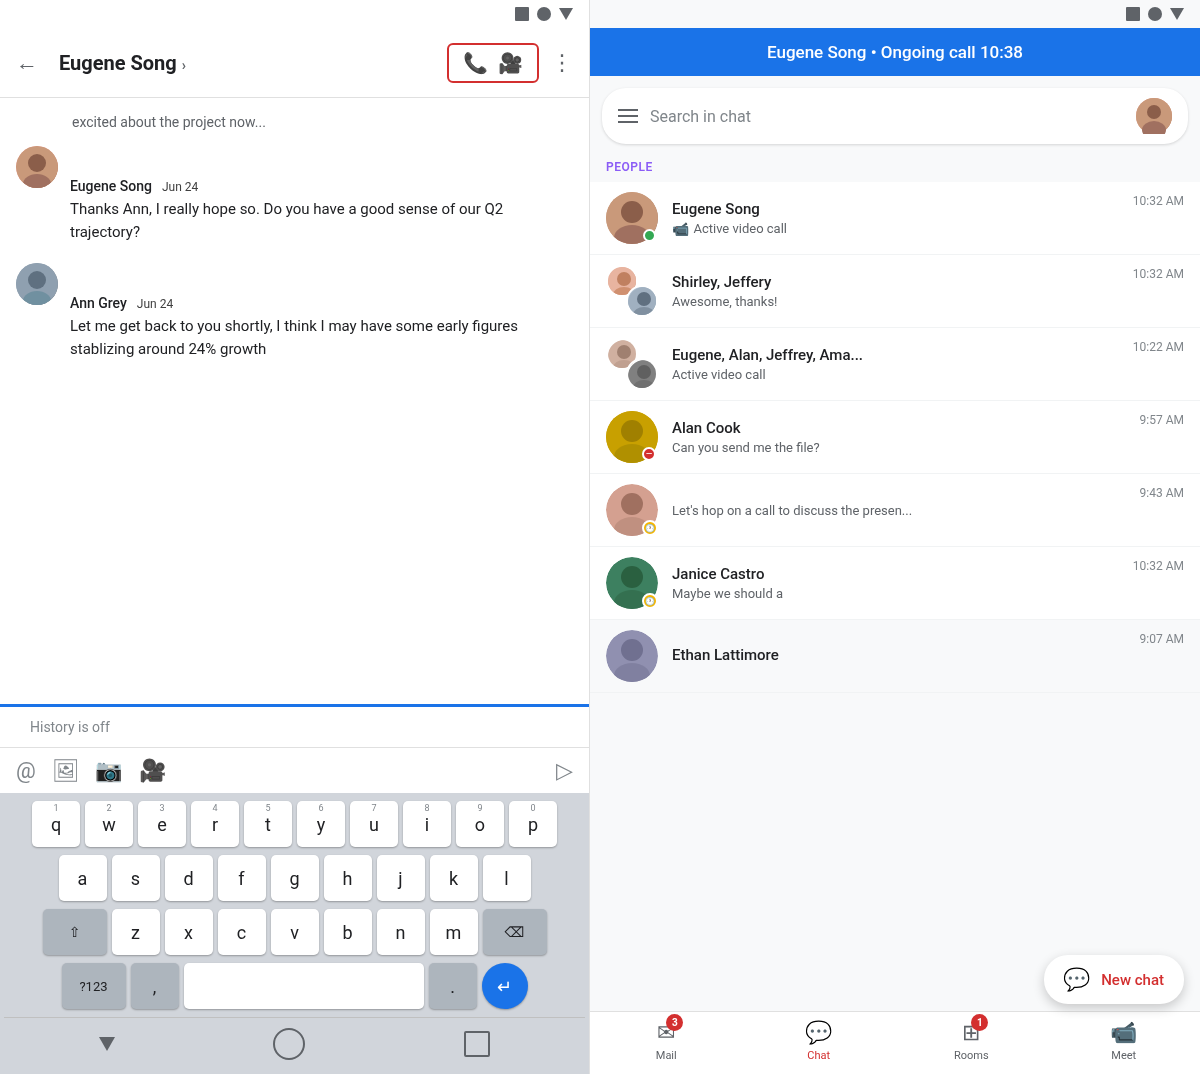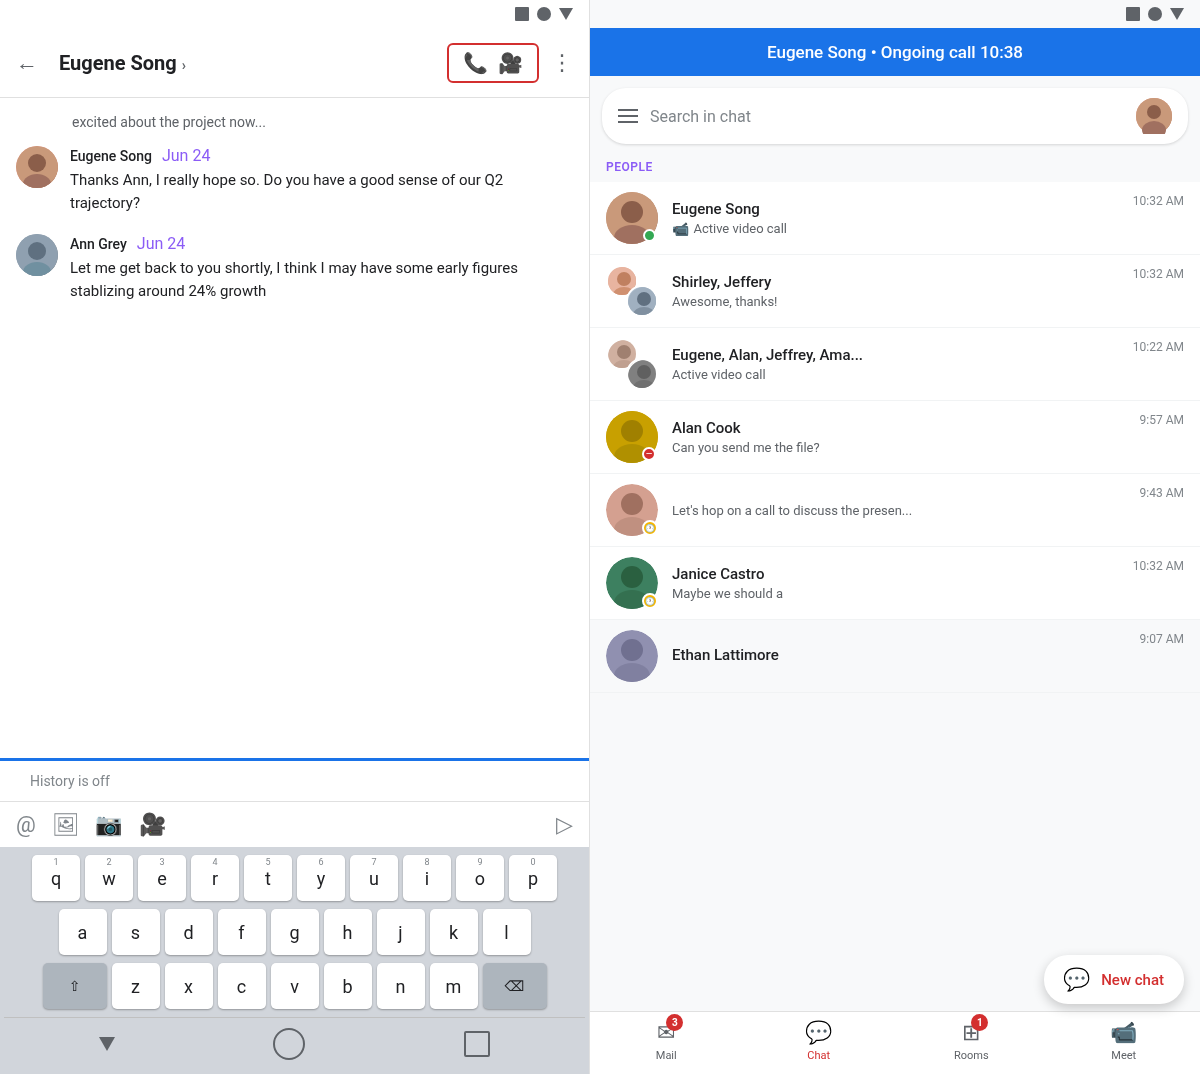--- a/index.html
+++ b/index.html
@@ -133,21 +133,21 @@
     .avatar.ann-grey { background: linear-gradient(135deg, #8fa0b0 40%, #5f6368 100%); }
 
     .msg-content { flex: 1; }
     .msg-header {
       display: flex;
       align-items: baseline;
       gap: 10px;
       margin-bottom: 4px;
     }
     .msg-sender { font-size: 14px; font-weight: 500; color: #202124; }
-    .msg-date { font-size: 16px; color: #8b5cf6; }
+    .msg-date { font-size: 12px; color: #404040; margin-top: 34px; }
     .msg-text { font-size: 15px; color: #202124; line-height: 1.5; }
 
     .history-off {
       padding: 12px 30px;
       border-top: 3px solid #1a73e8;
       color: #80868b;
       font-size: 14px;
     }
 
     .input-toolbar {
@@ -610,20 +610,27 @@
       <div class="key">z</div>
       <div class="key">x</div>
       <div class="key">c</div>
       <div class="key">v</div>
       <div class="key">b</div>
       <div class="key">n</div>
       <div class="key">m</div>
       <div class="key dark wide">⌫</div>
     </div>
 
+    <div class="key-row">
+      <div class="key dark wide" style="font-size:13px;">?123</div>
+      <div class="key dark">,</div>
+      <div class="key space"></div>
+      <div class="key dark">.</div>
+      <div class="key blue" style="font-size:18px;">↵</div>
+    </div>
 
     <div class="bottom-nav-left">
       <div>
         <div class="nav-triangle"></div>
       </div>
       <div>
         <div class="nav-circle"></div>
       </div>
       <div>
         <div class="nav-square"></div>

